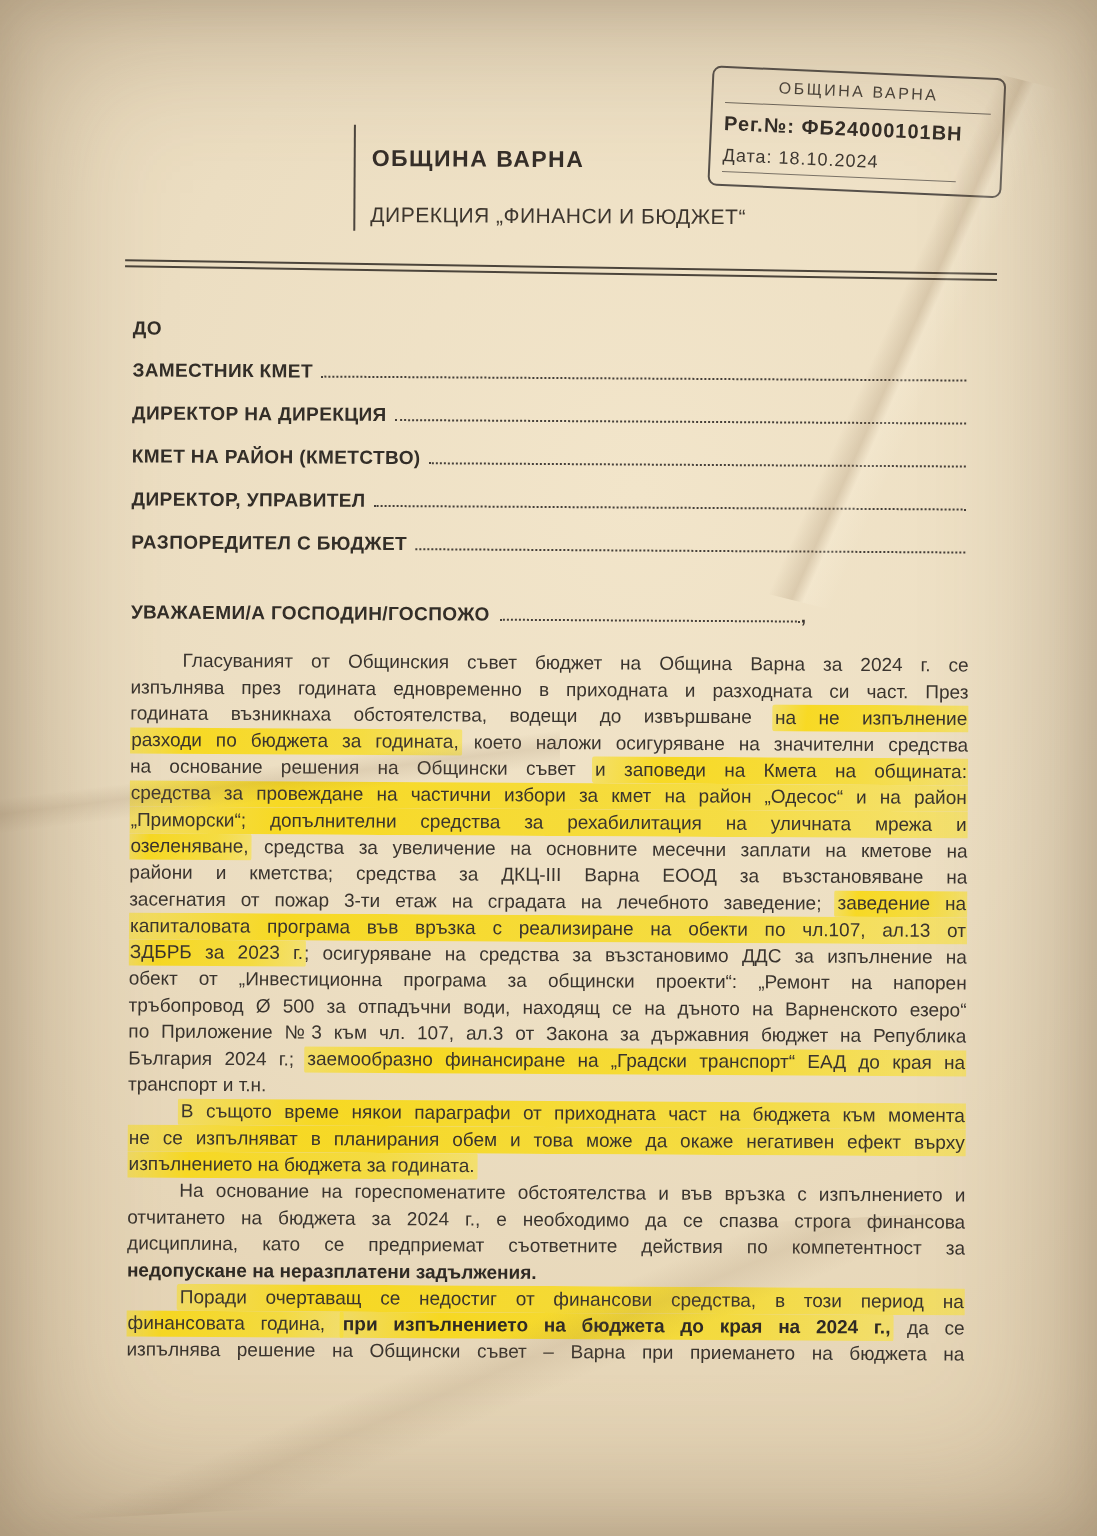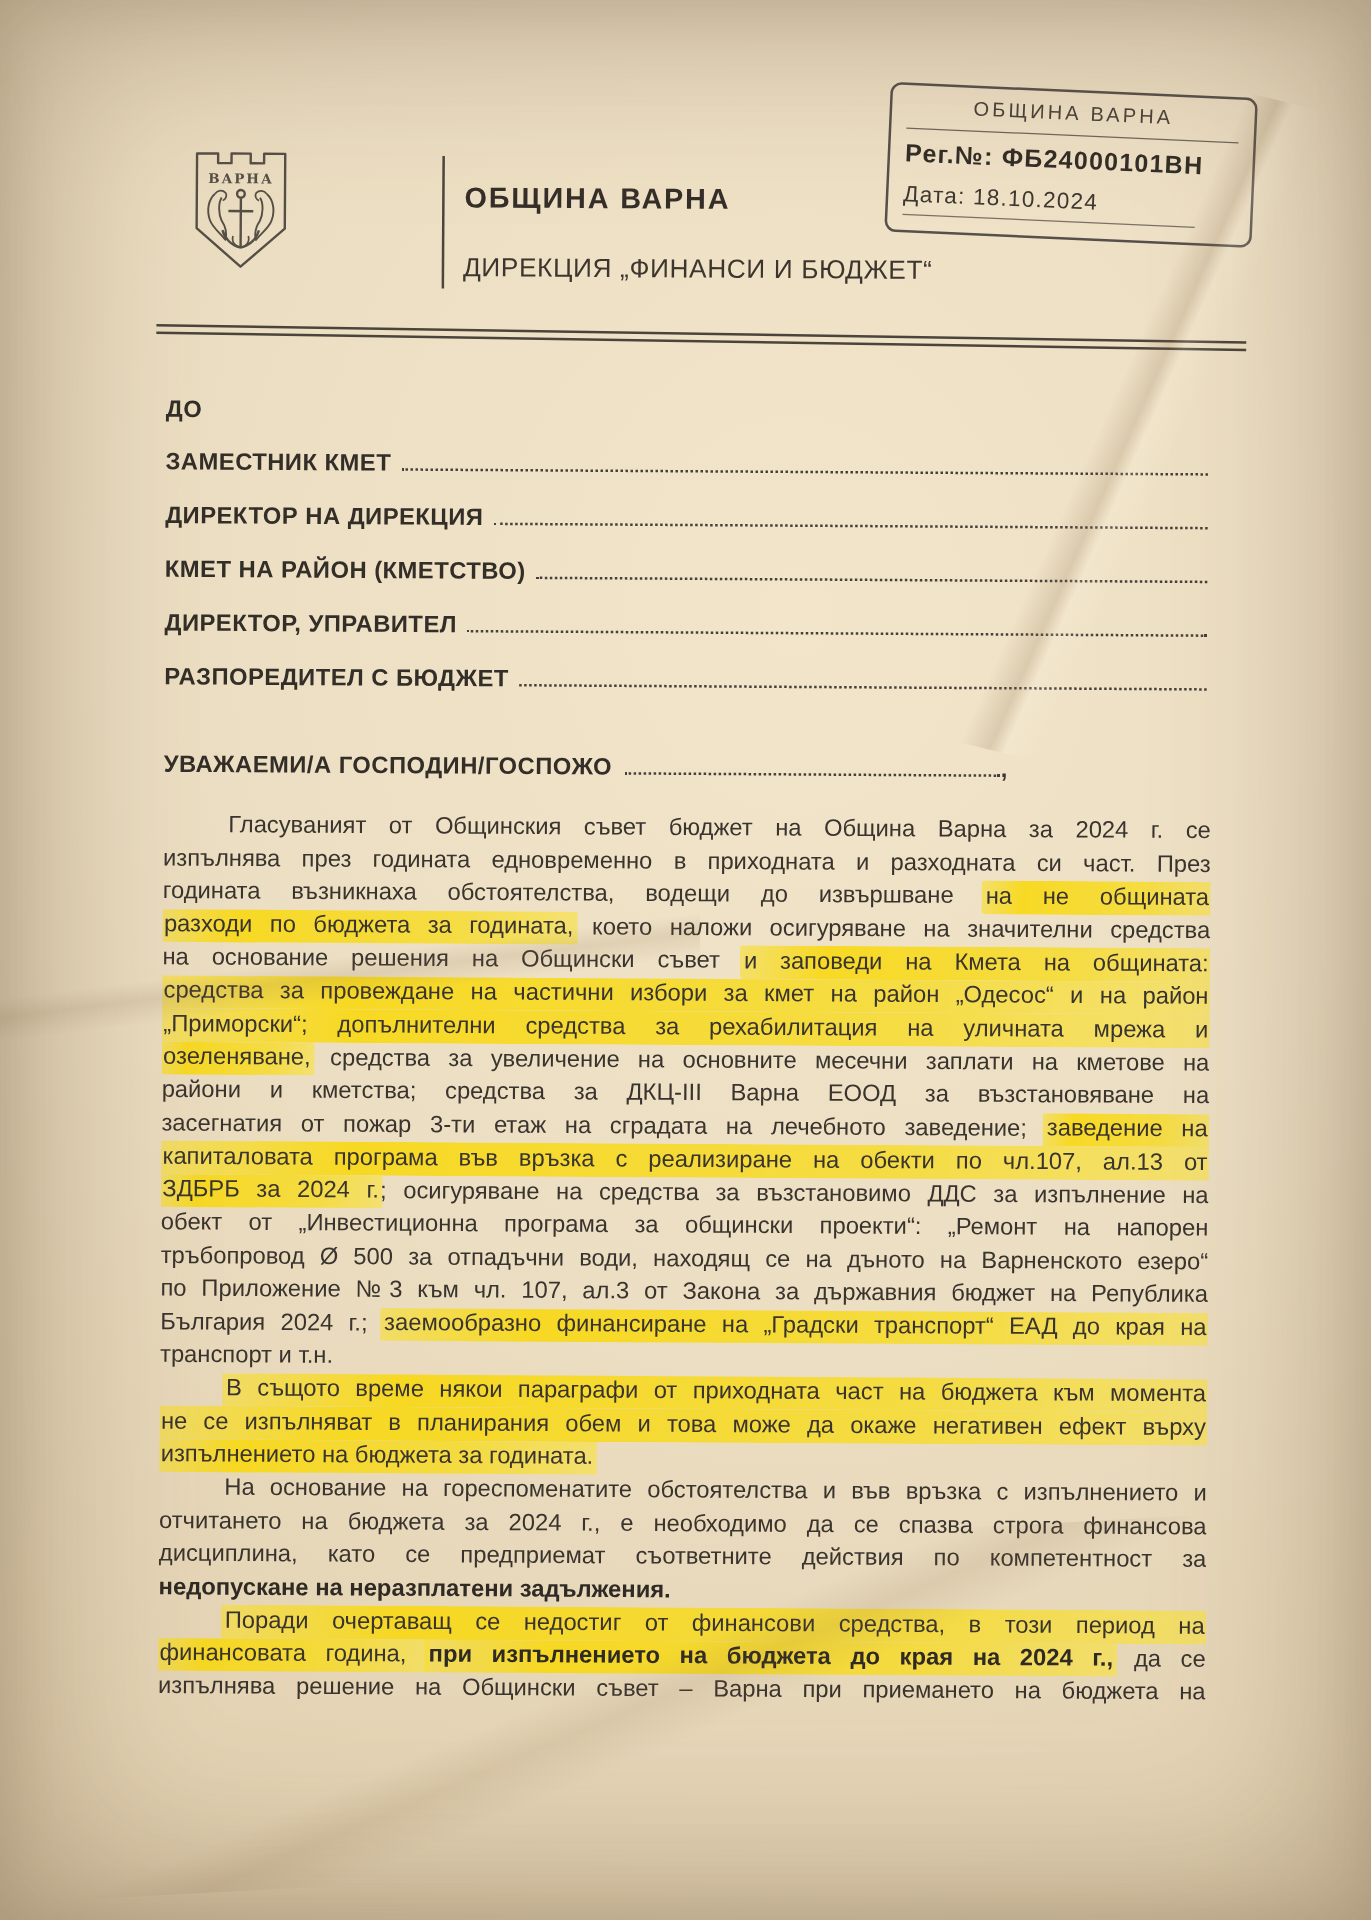--- a/index.html
+++ b/index.html
@@ -69,35 +69,20 @@
   .b{font-weight:bold;color:#2f2a24;}
   .hl{background:linear-gradient(97deg, rgba(248,222,34,0.55) 0%, rgba(249,216,8,0.85) 18%, rgba(247,219,30,0.78) 70%, rgba(249,226,60,0.6) 100%);
     padding:2.5px 3px 4px;margin:0 -2px;border-radius:3px;}
 </style>
 </head>
 <body>
 
 <div class="photo">
   <div class="content">
 
-    <div class="emblem">
-      <svg viewBox="0 0 120 140" fill="none" stroke="#564f46" stroke-width="2.5" stroke-linejoin="round">
-        <path d="M14 92 V14 H36 V24 H50 V14 H70 V24 H84 V14 H106 V92 L60 132 Z"></path>
-        <text x="60" y="45" text-anchor="middle" font-family="'DejaVu Serif',serif" font-size="14" font-weight="bold" letter-spacing="2" fill="#564f46" stroke="none">ВАРНА</text>
-        <circle cx="60" cy="56" r="4"></circle>
-        <path d="M60 60 V112"></path>
-        <path d="M47 74 H73"></path>
-        <path d="M60 112 C50 110 43 102 41 94 M60 112 C70 110 77 102 79 94"></path>
-        <path d="M52 100 C50 107 55 111 60 112 M68 100 C70 107 65 111 60 112" stroke-width="1.8"></path>
-        <path d="M33 56 C26 62 24 74 28 84 C31 92 39 97 44 104 C46 97 44 90 40 84 C37 78 36 66 40 60" stroke-width="2"></path>
-        <path d="M33 56 C36 52 41 52 44 55 C46 58 44 62 41 63" stroke-width="1.8"></path>
-        <path d="M87 56 C94 62 96 74 92 84 C89 92 81 97 76 104 C74 97 76 90 80 84 C83 78 84 66 80 60" stroke-width="2"></path>
-        <path d="M87 56 C84 52 79 52 76 55 C74 58 76 62 79 63" stroke-width="1.8"></path>
-      </svg>
-    </div>
 
     <div class="vline"></div>
     <div class="org-title">ОБЩИНА ВАРНА</div>
     <div class="dir-title">ДИРЕКЦИЯ „ФИНАНСИ И БЮДЖЕТ“</div>
 
     <div class="stamp">
       <div class="stamp-org">ОБЩИНА ВАРНА</div>
       <div class="stamp-reg">Рег.№: ФБ24000101ВН</div>
       <div class="stamp-date">Дата: 18.10.2024</div>
     </div>
@@ -130,30 +115,30 @@
 
     <div class="salutation">
       <span class="sal-label">УВАЖАЕМИ/А ГОСПОДИН/ГОСПОЖО</span>
       <span class="sal-leader"></span>
       <span class="sal-comma">,</span>
     </div>
 
     <div class="body-text">
         <div class="bline j ind"><span class="">Гласуваният от Общинския съвет бюджет на Община Варна за 2024 г. се</span></div>
         <div class="bline j"><span class="">изпълнява през годината едновременно в приходната и разходната си част. През</span></div>
-        <div class="bline j"><span class="">годината възникнаха обстоятелства, водещи до извършване </span><span class="hl ">на не общината</span></div>
+        <div class="bline j"><span class="">годината възникнаха обстоятелства, водещи до извършване </span><span class="hl ">на не изпълнение</span></div>
         <div class="bline j"><span class="hl ">разходи по бюджета за годината,</span><span class=""> което наложи осигуряване на значителни средства</span></div>
         <div class="bline j"><span class="">на основание решения на Общински съвет </span><span class="hl ">и заповеди на Кмета на общината:</span></div>
         <div class="bline j"><span class="hl ">средства за провеждане на частични избори за кмет на район „Одесос“ и на район</span></div>
         <div class="bline j"><span class="hl ">„Приморски“; допълнителни средства за рехабилитация на уличната мрежа и</span></div>
         <div class="bline j"><span class="hl ">озеленяване,</span><span class=""> средства за увеличение на основните месечни заплати на кметове на</span></div>
         <div class="bline j"><span class="">райони и кметства; средства за ДКЦ-III Варна ЕООД за възстановяване на</span></div>
         <div class="bline j"><span class="">засегнатия от пожар 3-ти етаж на сградата на лечебното заведение; </span><span class="hl ">заведение на</span></div>
         <div class="bline j"><span class="hl ">капиталовата програма във връзка с реализиране на обекти по чл.107, ал.13 от</span></div>
-        <div class="bline j"><span class="hl ">ЗДБРБ за 2024 г.</span><span class="">; осигуряване на средства за възстановимо ДДС за изпълнение на</span></div>
+        <div class="bline j"><span class="hl ">ЗДБРБ за 2023 г.</span><span class="">; осигуряване на средства за възстановимо ДДС за изпълнение на</span></div>
         <div class="bline j"><span class="">обект от „Инвестиционна програма за общински проекти“: „Ремонт на напорен</span></div>
         <div class="bline j"><span class="">тръбопровод Ø 500 за отпадъчни води, находящ се на дъното на Варненското езеро“</span></div>
         <div class="bline j"><span class="">по Приложение №3 към чл. 107, ал.3 от Закона за държавния бюджет на Република</span></div>
         <div class="bline j"><span class="">България 2024 г.; </span><span class="hl ">заемообразно финансиране на „Градски транспорт“ ЕАД до края на</span></div>
         <div class="bline"><span class="">транспорт и т.н.</span></div>
         <div class="bline j ind"><span class="hl ">В същото време някои параграфи от приходната част на бюджета към момента</span></div>
         <div class="bline j"><span class="hl ">не се изпълняват в планирания обем и това може да окаже негативен ефект върху</span></div>
         <div class="bline"><span class="hl ">изпълнението на бюджета за годината.</span></div>
         <div class="bline j ind"><span class="">На основание на гореспоменатите обстоятелства и във връзка с изпълнението и</span></div>
         <div class="bline j"><span class="">отчитането на бюджета за 2024 г., е необходимо да се спазва строга финансова</span></div>

